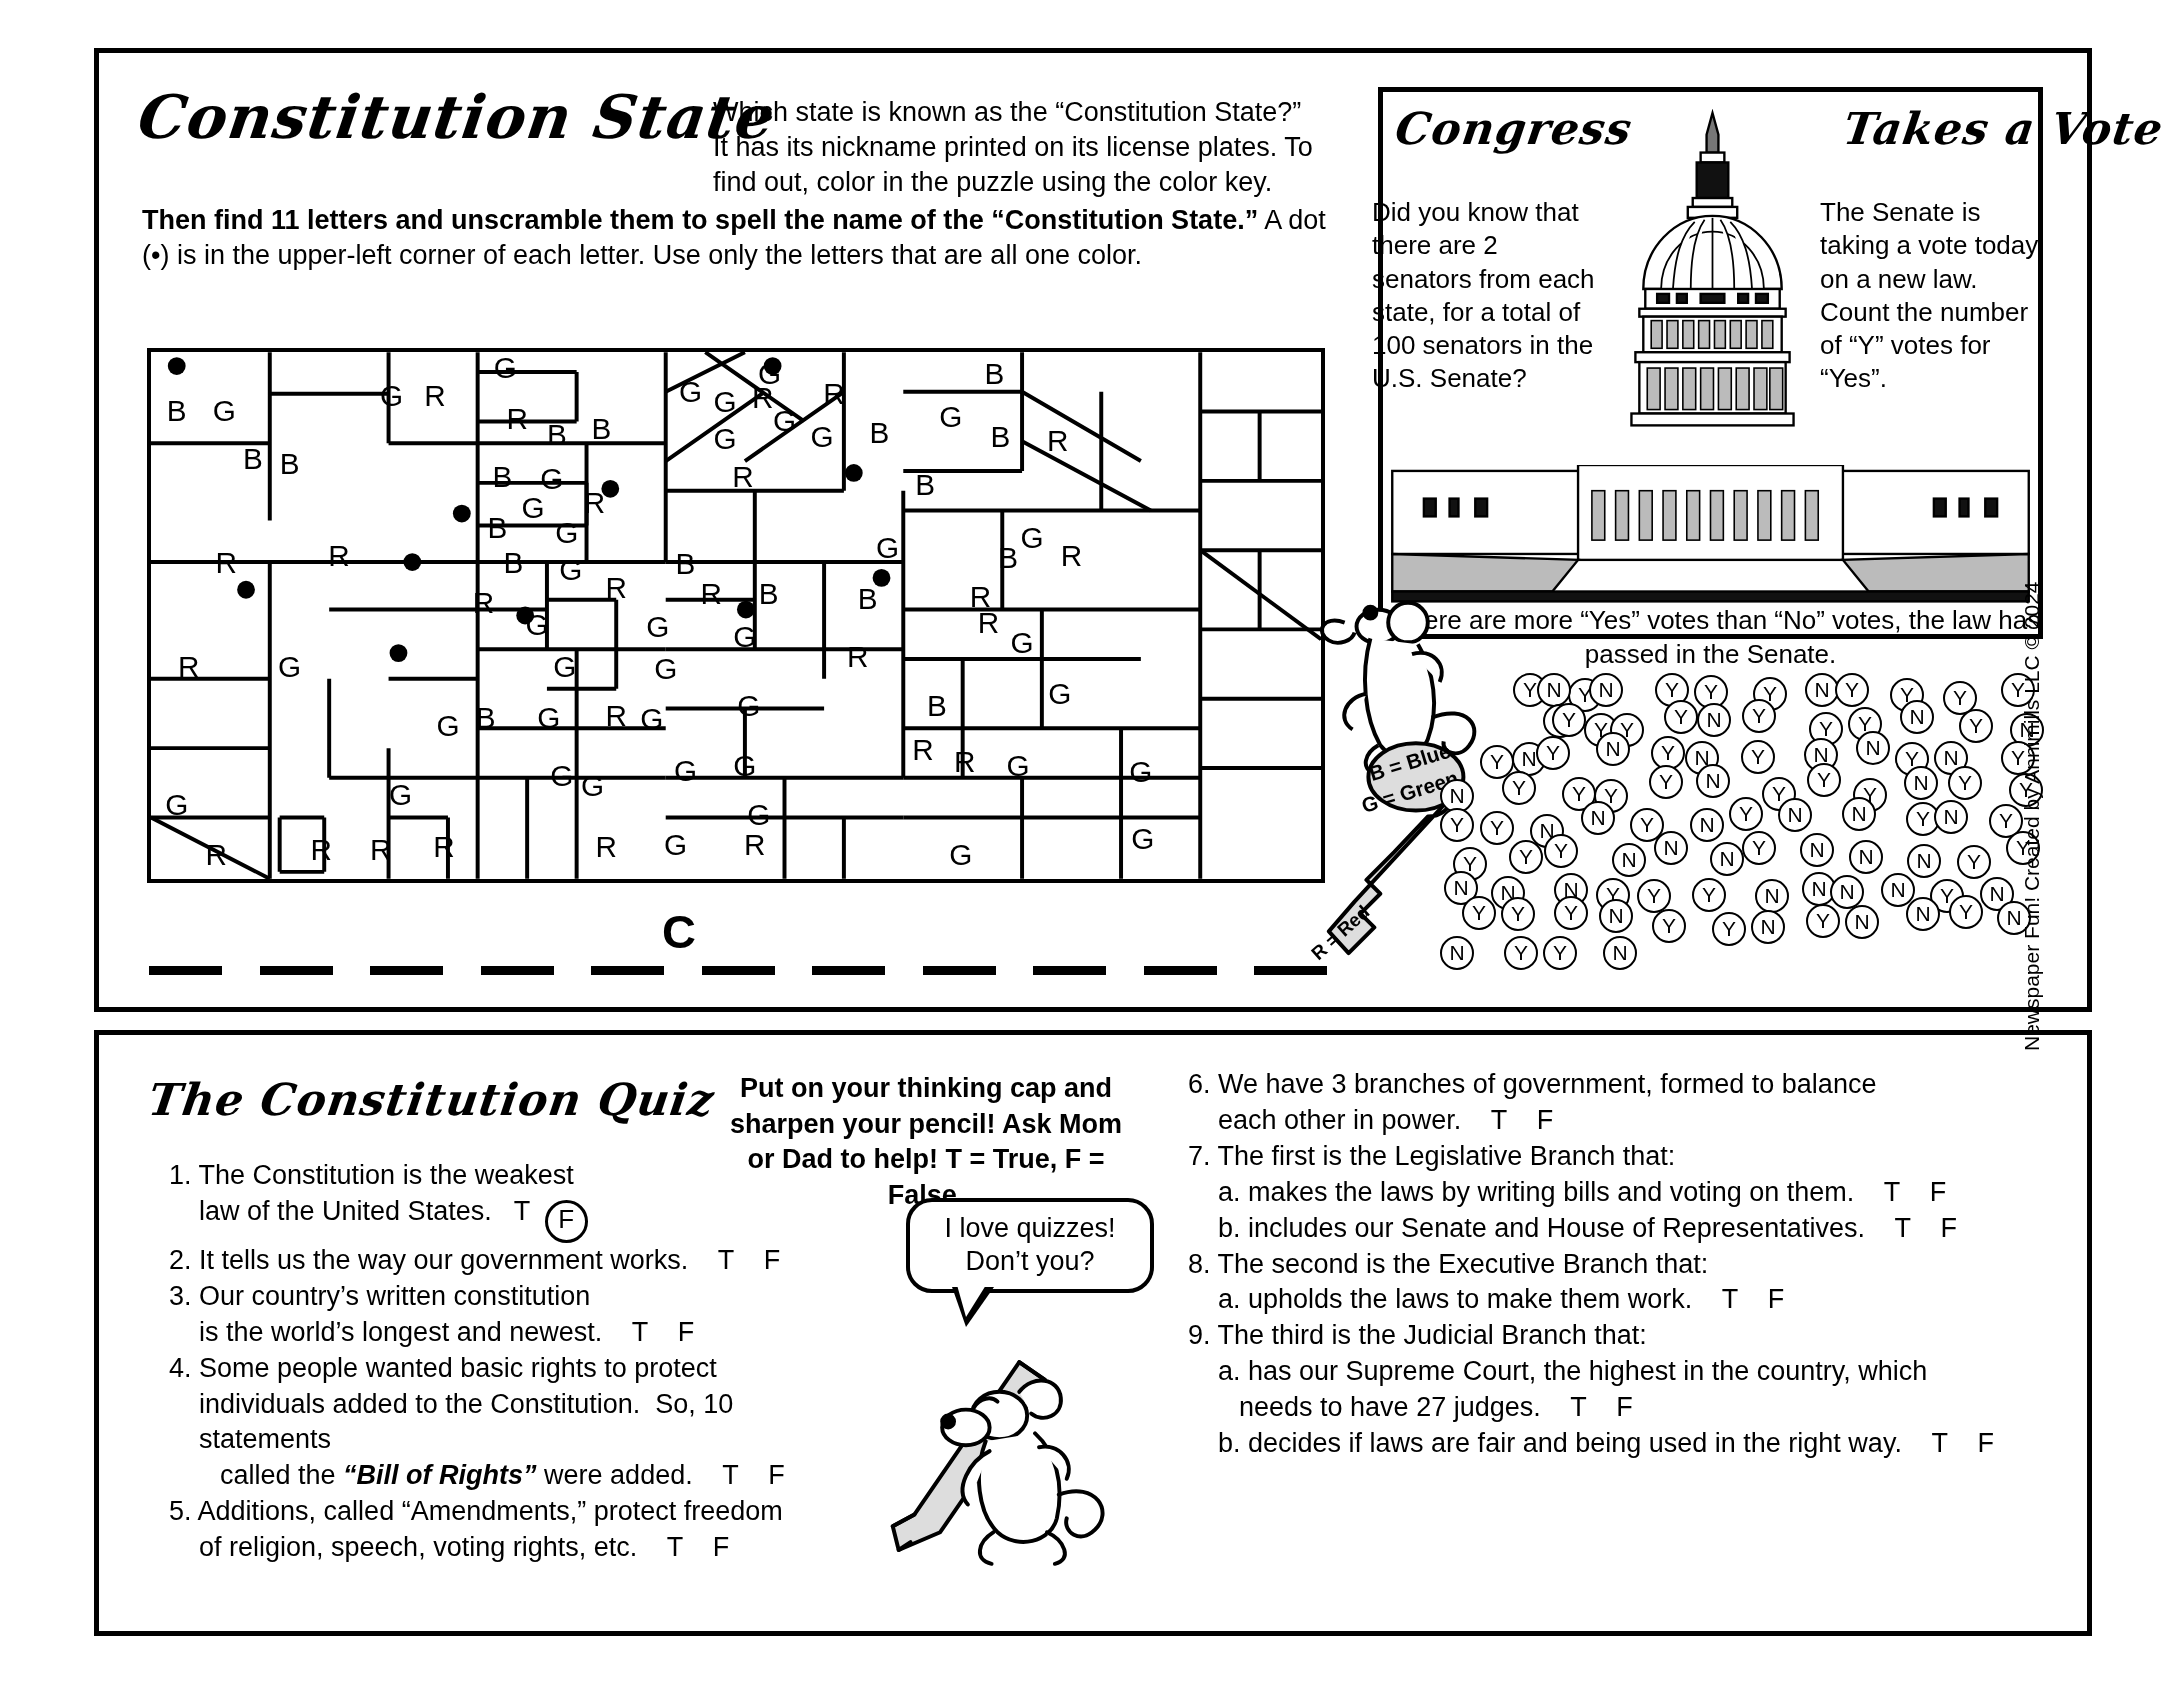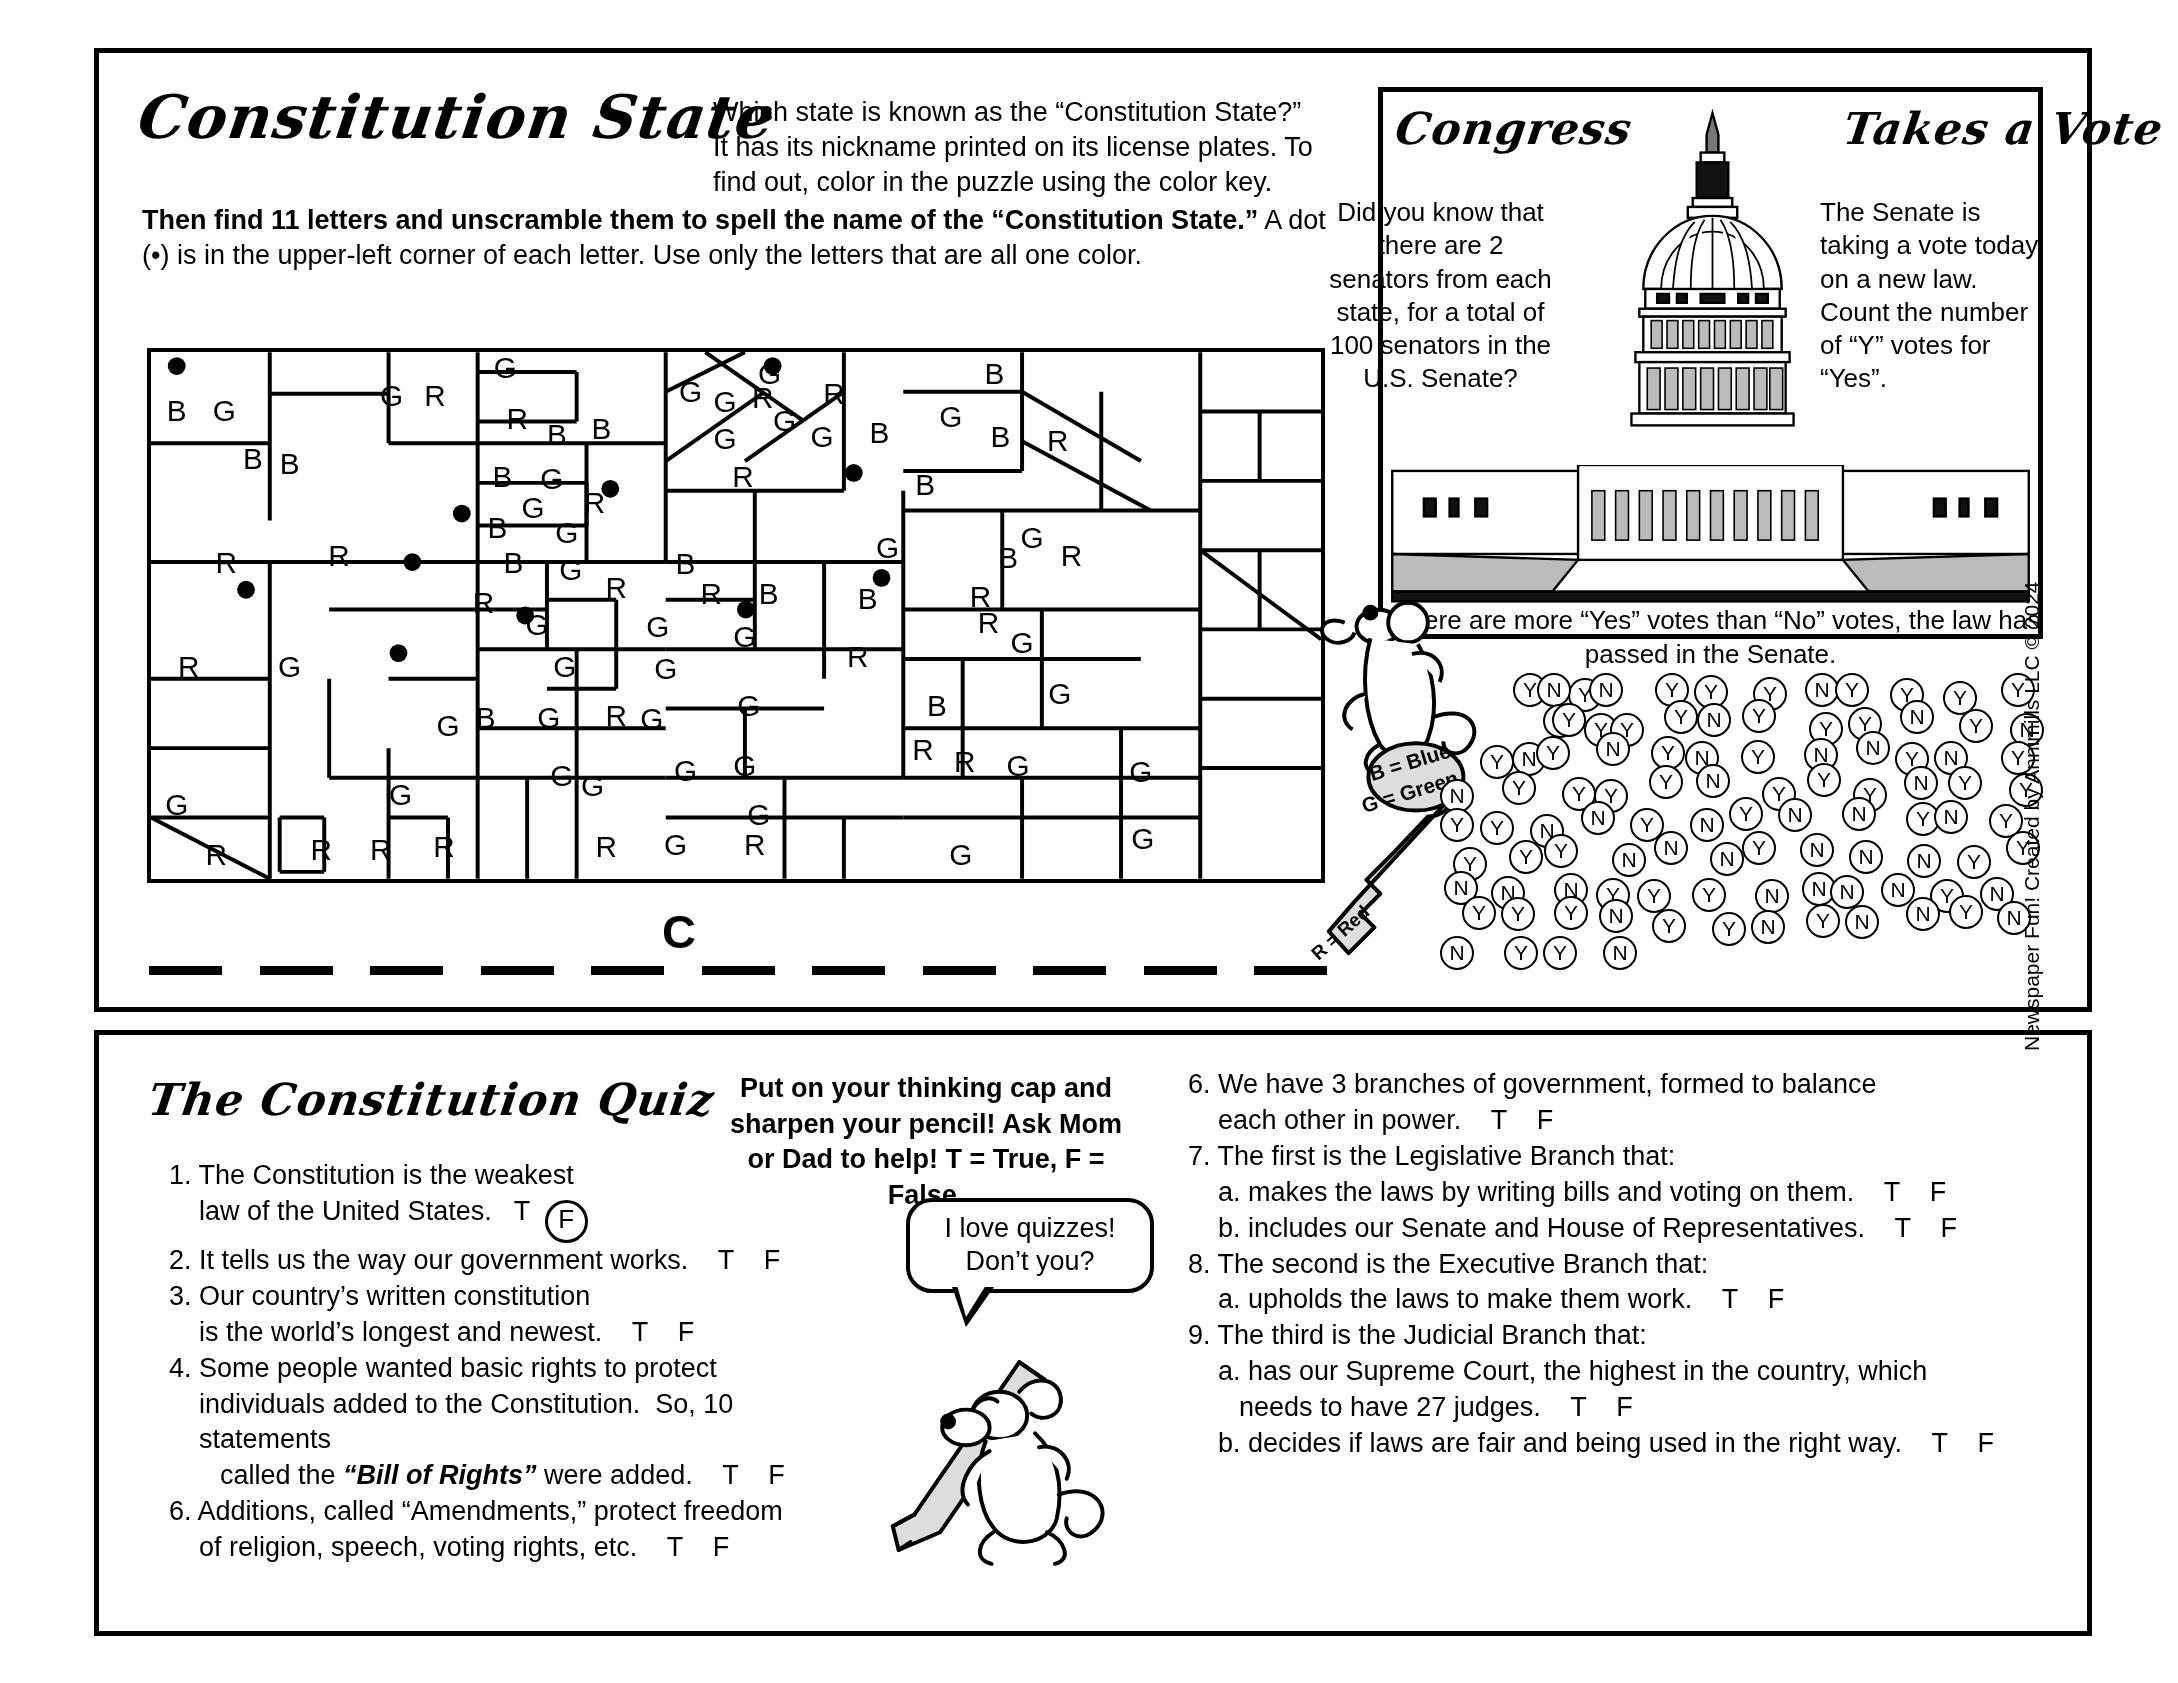--- a/index.html
+++ b/index.html
@@ -28,21 +28,21 @@
 
   
   #answer-row{position:absolute;left:149px;top:955px;width:1178px;height:30px;display:flex;justify-content:space-between;align-items:center;}
   #answer-row .blank{width:73px;height:9px;background:#000;}
   #answer-letter{position:absolute;left:662px;top:904px;font-size:47px;font-weight:700;}
 
   
   .congress{position:absolute;left:1378px;top:87px;width:665px;height:552px;border:5px solid #000;box-sizing:border-box;background:#fff;overflow:hidden;}
   #congress-title{position:absolute;left:1396px;top:103px;width:634px;text-align:center;font-size:44px;white-space:nowrap;transform:skewX(-8deg);}
   .cong-col{position:absolute;font-size:26px;line-height:1.28;}
-  #cong-left{left:1329px;top:196px;width:223px;text-align:center;}
+  #cong-left{left:1372px;top:196px;width:223px;}
   #cong-right{left:1820px;top:196px;width:220px;}
   #cong-note{position:absolute;left:1378px;top:604px;width:665px;text-align:center;font-size:26px;line-height:1.30;}
 
   
   #capitol{position:absolute;left:1584px;top:109px;width:257px;height:356px;}
 
   
   #votes{position:absolute;left:1440px;top:673px;width:604px;height:297px;}
   .vote{position:absolute;width:34px;height:34px;border:2.5px solid #000;border-radius:50%;
         font-size:21px;line-height:30px;text-align:center;box-sizing:border-box;background:#fff;}
@@ -533,21 +533,21 @@
       <div>
         <div class="qline">3. Our country’s written constitution</div>
         <div class="qline ind1">is the world’s longest and newest.    T    F</div>
       </div>
       <div>
         <div class="qline">4. Some people wanted basic rights to protect</div>
         <div class="qline ind1">individuals added to the Constitution.  So, 10 statements</div>
         <div class="qline ind2">called the <span class="bi">“Bill of Rights”</span> were added.    T    F</div>
       </div>
       <div>
-        <div class="qline">6. Additions, called “Amendments,” protect freedom</div>
+        <div class="qline">5. Additions, called “Amendments,” protect freedom</div>
         <div class="qline ind1">of religion, speech, voting rights, etc.    T    F</div>
       </div>
     </div>
   <div id="quiz-right" class="qlist">
       <div>
         <div class="qline">6. We have 3 branches of government, formed to balance</div>
         <div class="qline ind1">each other in power.    T    F</div>
       </div>
       <div>
         <div class="qline">7. The first is the Legislative Branch that:</div>

